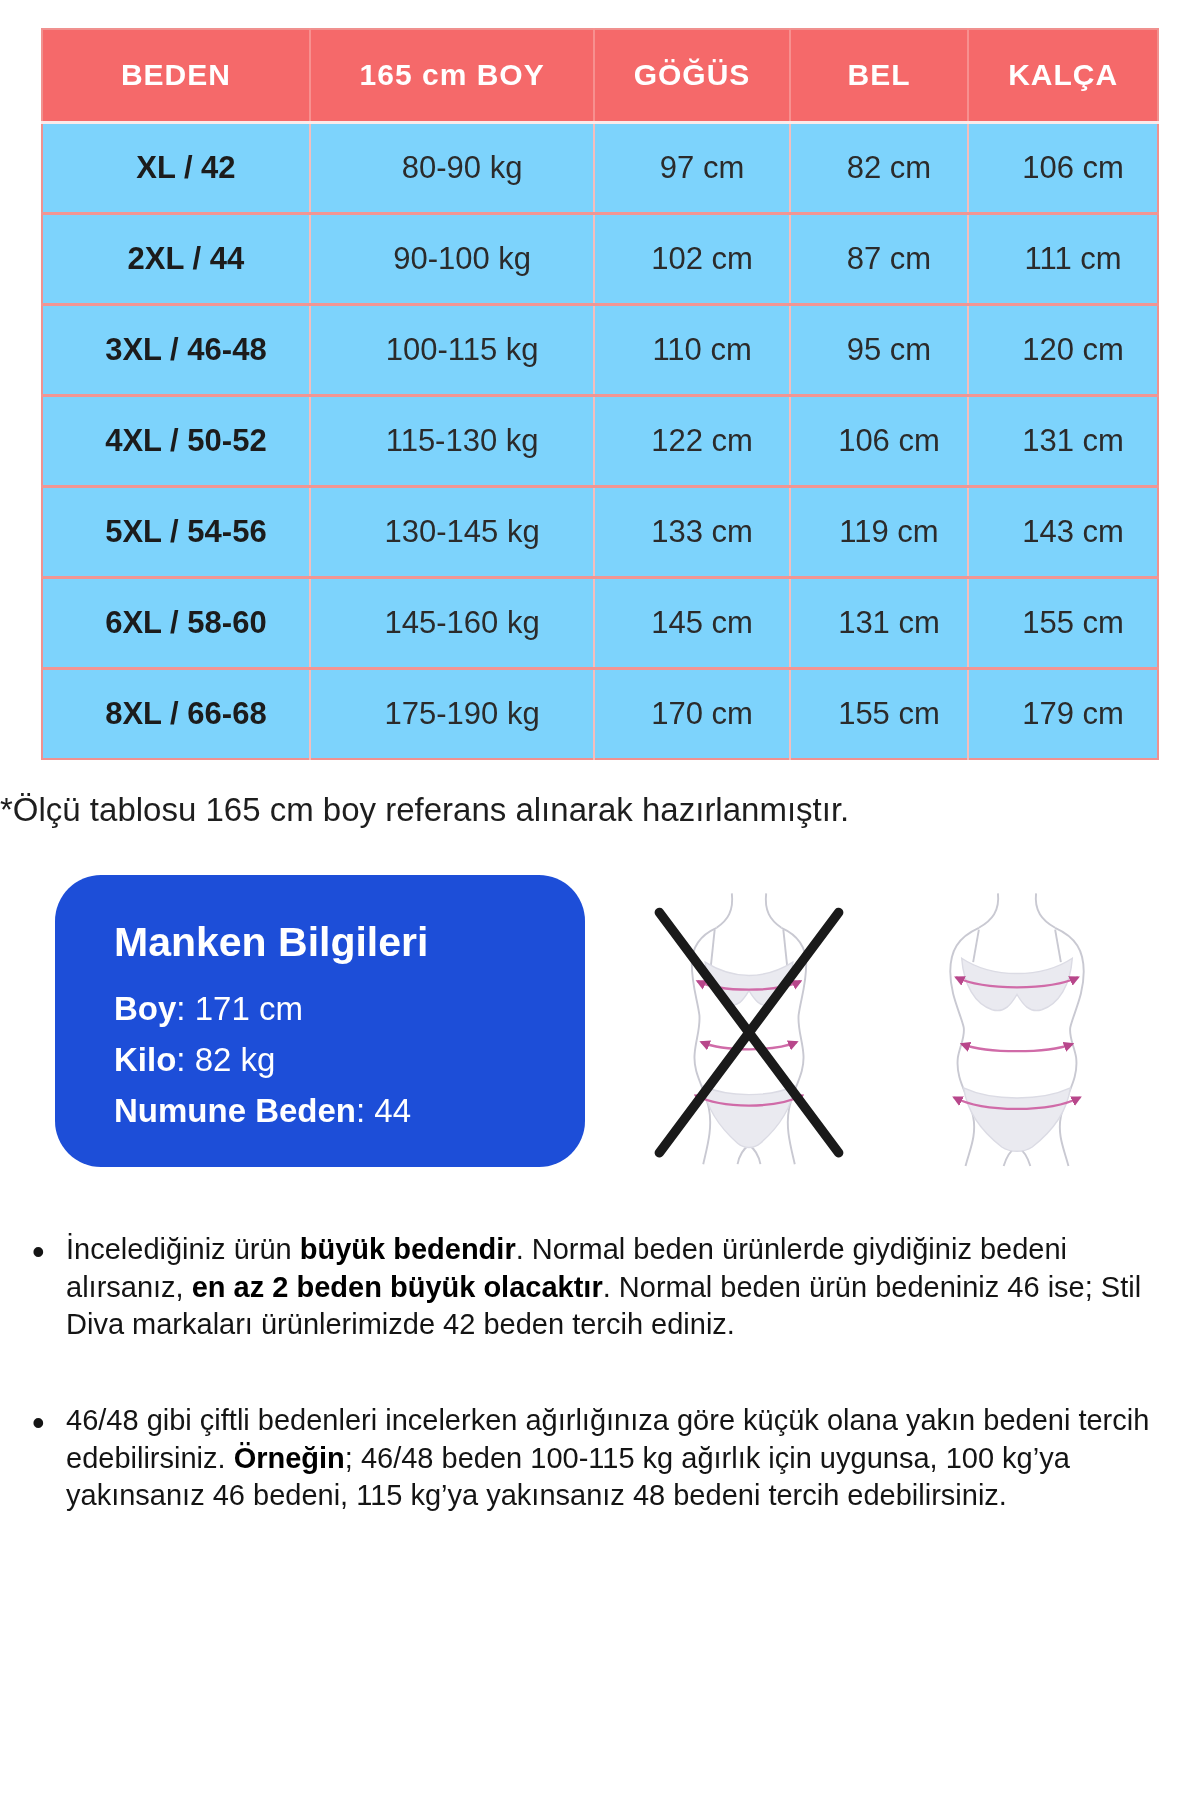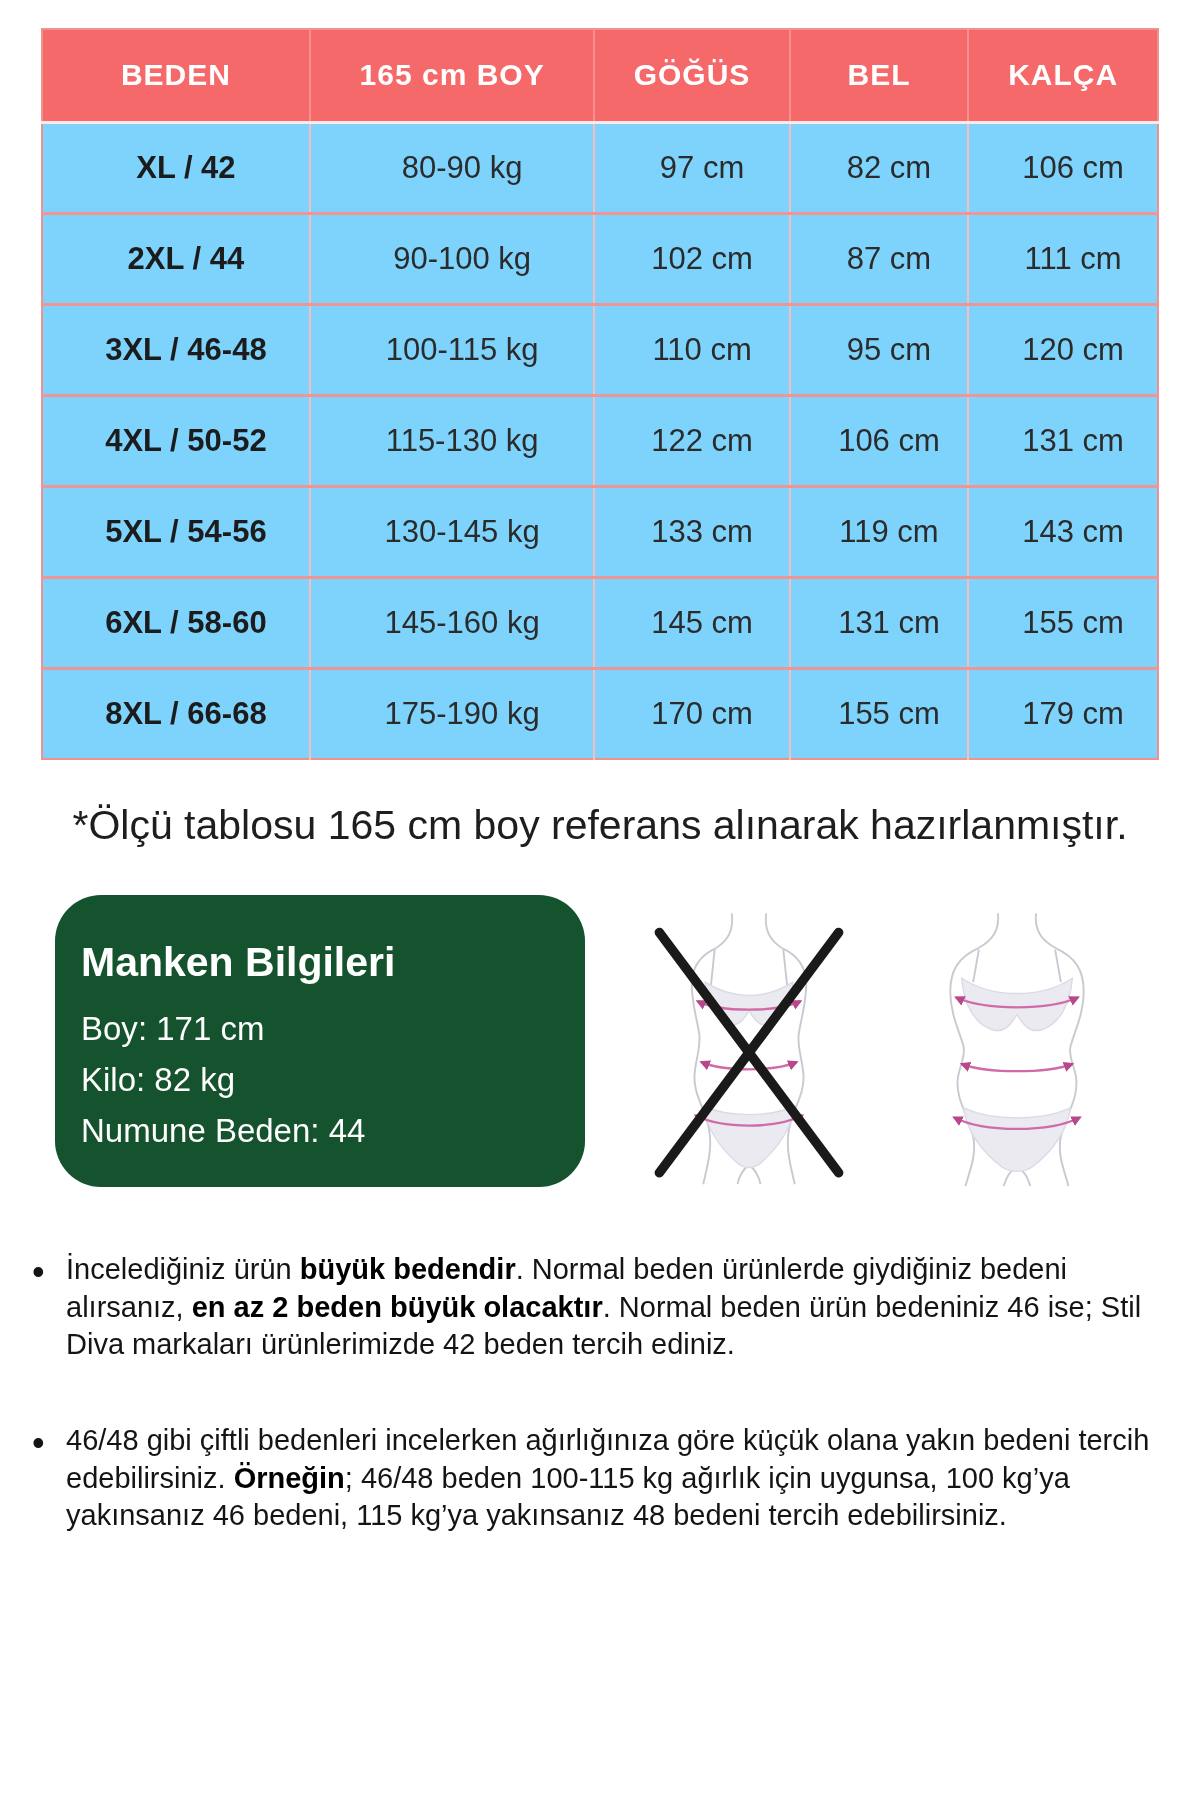--- a/index.html
+++ b/index.html
@@ -36,36 +36,36 @@
     background:#7dd3fc; color:#2b2b2b;
     font-size:31px; height:91px; text-align:center;
     border-top:3px solid #f19593;
     border-left:2px solid #f6bdbc;
     padding-left:21px;
   }
   .size-table tr:first-child td { border-top:none; }
   .size-table td:first-child { border-left:none; font-weight:700; color:#1c1c1c; }
 
   .footnote {
-    margin-top:42px; text-align:center;
-    font-size:41px; color:#1e1e1e;
+    margin-top:31px; 
+    font-size:33px; color:#1e1e1e;
   }
 
   .model-section {
     display:flex; align-items:stretch;
     margin:46px 20px 0 55px; height:292px;
   }
   .model-box {
     width:530px; flex:0 0 530px;
-    background:#14532d; border-radius:46px;
-    padding:38px 26px; color:#ffffff;
+    background:#1d4ed8; border-radius:46px;
+    padding:38px 59px; color:#ffffff;
   }
   .model-title { font-size:41px; font-weight:800; margin:6px 0 24px; }
   .model-line { font-size:33px; margin-top:13px; font-weight:400; }
-  .model-line .lbl { font-weight:400;margin-top:8px; }
+  .model-line .lbl { font-weight:700;margin-top:8px; }
 
   .figures {
     flex:1; display:flex; align-items:center; justify-content:center; gap:16px;
     padding-top:8px;
   }
   .figure { width:252px; height:286px; }
 
   ul.bullet-list {
     list-style:none;
     margin:64px 20px 0 30px; padding:0;

